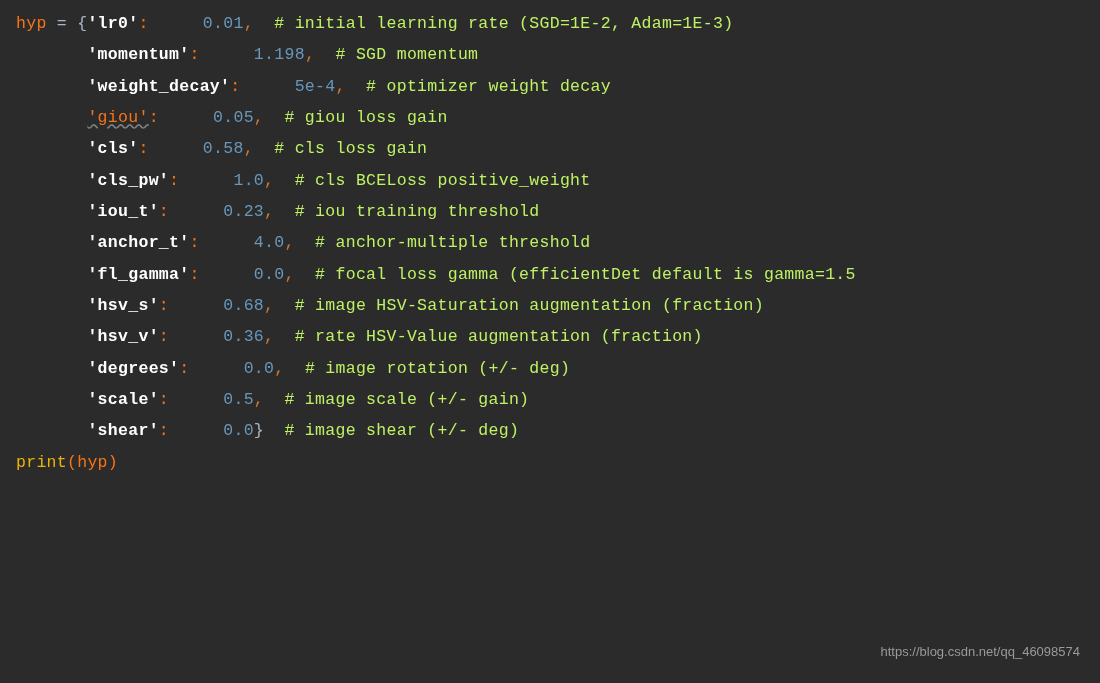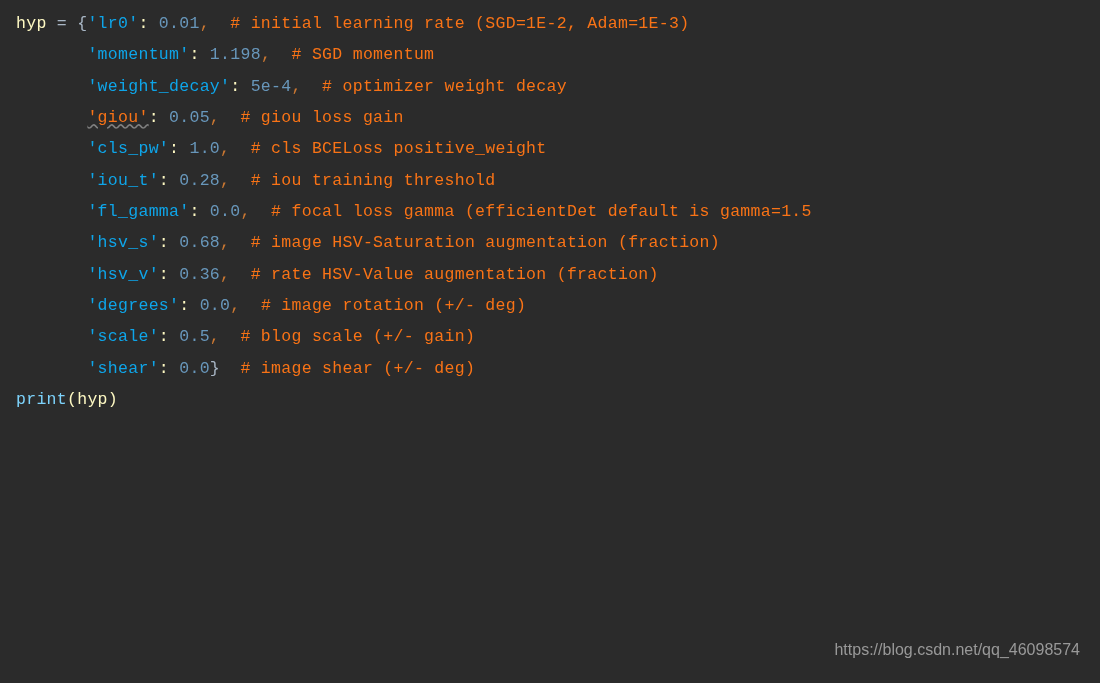--- a/index.html
+++ b/index.html
@@ -16,56 +16,58 @@
       padding: 8px 16px;
       width: 1100px;
       height: 683px;
       overflow: hidden;
       position: relative;
       letter-spacing: 0.3px;
     }
     .code-line {
       white-space: pre;
     }
-    .var { color: #fef9c3; }
+    .var { color: #f97316; }
     .eq { color: #a9b7c6; }
     .brace { color: #a9b7c6; }
-    .str { color: #0ea5e9; }
-    .num { color: #6897bb; }
+    .str { color: #ffffff; font-weight: bold; }
+    .num { color: #6897bb; margin-left: 44px; }
     .comma { color: #cc7832; }
-    .comment { color: #f97316; }
-    .func { color: #7dd3fc; text-align: center; }
+    .comment { color: #bef264; }
+    .func { color: #eab308; text-align: center; }
     .warn { 
       color: #f97316;
       text-decoration-line: underline;
       text-decoration-style: wavy;
       text-decoration-color: #808080;
     }
     .watermark {
       position: absolute;
       bottom: 18px;
       right: 20px;
-      font-size: 16px;
+      font-size: 13px;
       color: #999;
       font-family: Arial, sans-serif;
       letter-spacing: 0;
     }
   </style>
 </head>
 <body>
 
 <div id="code-block">
     <div class="code-line"><span class="var">hyp</span><span class="eq"> = </span><span class="brace">{</span><span class="str">'lr0'</span><span class="var">: </span><span class="num">0.01</span><span class="comma">,</span>  <span class="comment"># initial learning rate (SGD=1E-2, Adam=1E-3)</span></div>
     <div class="code-line">       <span class="str">'momentum'</span><span class="var">: </span><span class="num">1.198</span><span class="comma">,</span>  <span class="comment"># SGD momentum</span></div>
     <div class="code-line">       <span class="str">'weight_decay'</span><span class="var">: </span><span class="num">5e-4</span><span class="comma">,</span>  <span class="comment"># optimizer weight decay</span></div>
     <div class="code-line">       <span class="warn">'giou'</span><span class="var">: </span><span class="num">0.05</span><span class="comma">,</span>  <span class="comment"># giou loss gain</span></div>
+    <div class="code-line">       <span class="str">'cls'</span><span class="var">: </span><span class="num">0.58</span><span class="comma">,</span>  <span class="comment"># cls loss gain</span></div>
     <div class="code-line">       <span class="str">'cls_pw'</span><span class="var">: </span><span class="num">1.0</span><span class="comma">,</span>  <span class="comment"># cls BCELoss positive_weight</span></div>
-    <div class="code-line">       <span class="str">'iou_t'</span><span class="var">: </span><span class="num">0.28</span><span class="comma">,</span>  <span class="comment"># iou training threshold</span></div>
+    <div class="code-line">       <span class="str">'iou_t'</span><span class="var">: </span><span class="num">0.23</span><span class="comma">,</span>  <span class="comment"># iou training threshold</span></div>
+    <div class="code-line">       <span class="str">'anchor_t'</span><span class="var">: </span><span class="num">4.0</span><span class="comma">,</span>  <span class="comment"># anchor-multiple threshold</span></div>
     <div class="code-line">       <span class="str">'fl_gamma'</span><span class="var">: </span><span class="num">0.0</span><span class="comma">,</span>  <span class="comment"># focal loss gamma (efficientDet default is gamma=1.5</span></div>
     <div class="code-line">       <span class="str">'hsv_s'</span><span class="var">: </span><span class="num">0.68</span><span class="comma">,</span>  <span class="comment"># image HSV-Saturation augmentation (fraction)</span></div>
     <div class="code-line">       <span class="str">'hsv_v'</span><span class="var">: </span><span class="num">0.36</span><span class="comma">,</span>  <span class="comment"># rate HSV-Value augmentation (fraction)</span></div>
     <div class="code-line">       <span class="str">'degrees'</span><span class="var">: </span><span class="num">0.0</span><span class="comma">,</span>  <span class="comment"># image rotation (+/- deg)</span></div>
-    <div class="code-line">       <span class="str">'scale'</span><span class="var">: </span><span class="num">0.5</span><span class="comma">,</span>  <span class="comment"># blog scale (+/- gain)</span></div>
+    <div class="code-line">       <span class="str">'scale'</span><span class="var">: </span><span class="num">0.5</span><span class="comma">,</span>  <span class="comment"># image scale (+/- gain)</span></div>
     <div class="code-line">       <span class="str">'shear'</span><span class="var">: </span><span class="num">0.0</span><span class="brace">}</span>  <span class="comment"># image shear (+/- deg)</span></div>
     <div class="code-line"><span class="func">print</span><span class="var">(hyp)</span></div>
   </div>
 
 <div class="watermark">https://blog.csdn.net/qq_46098574</div>
 
 </body></html>

